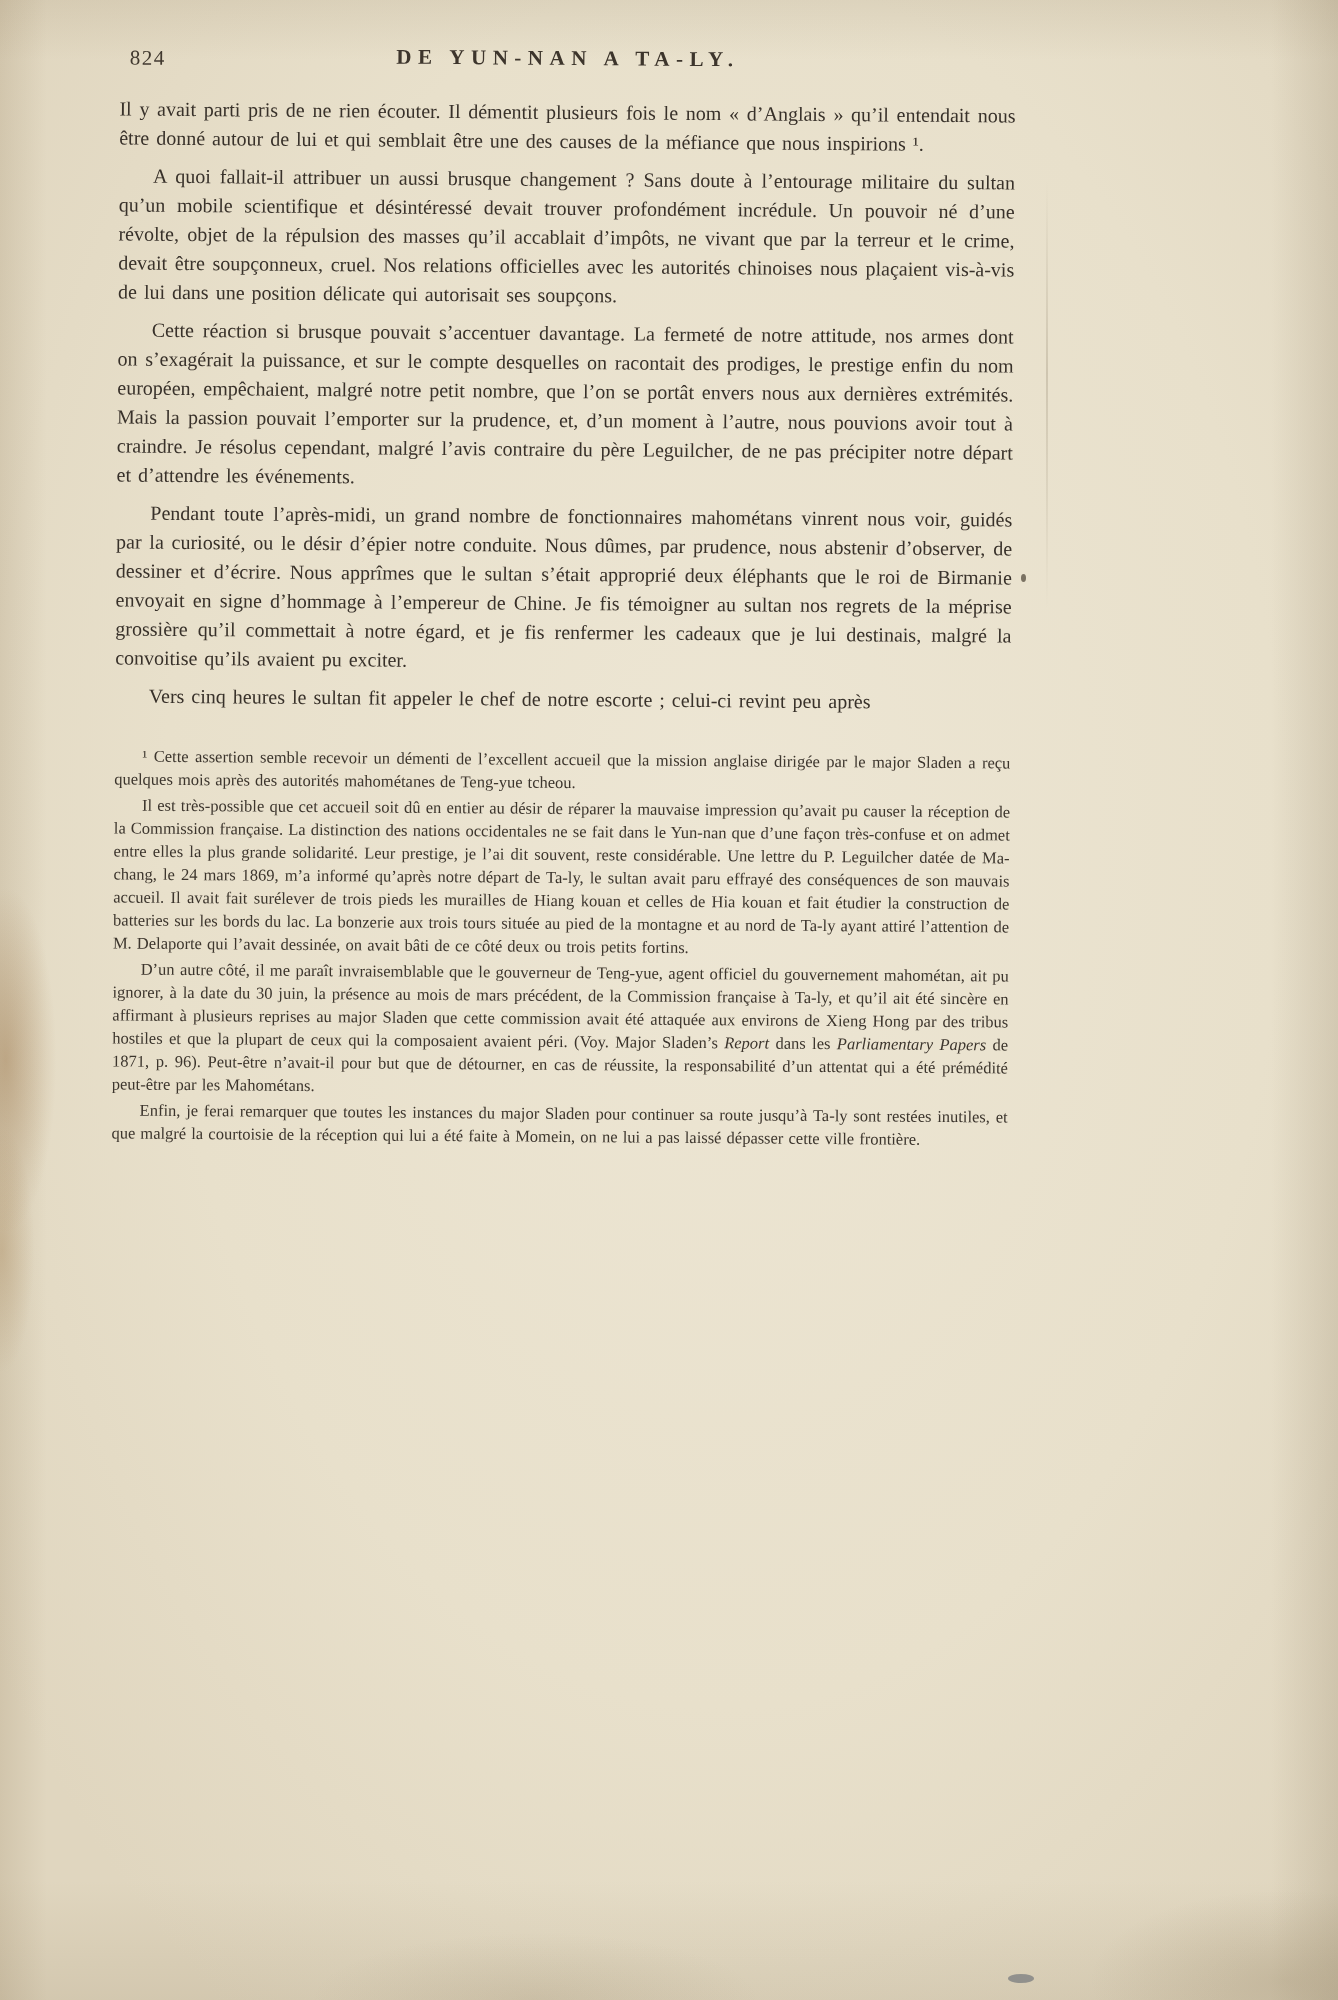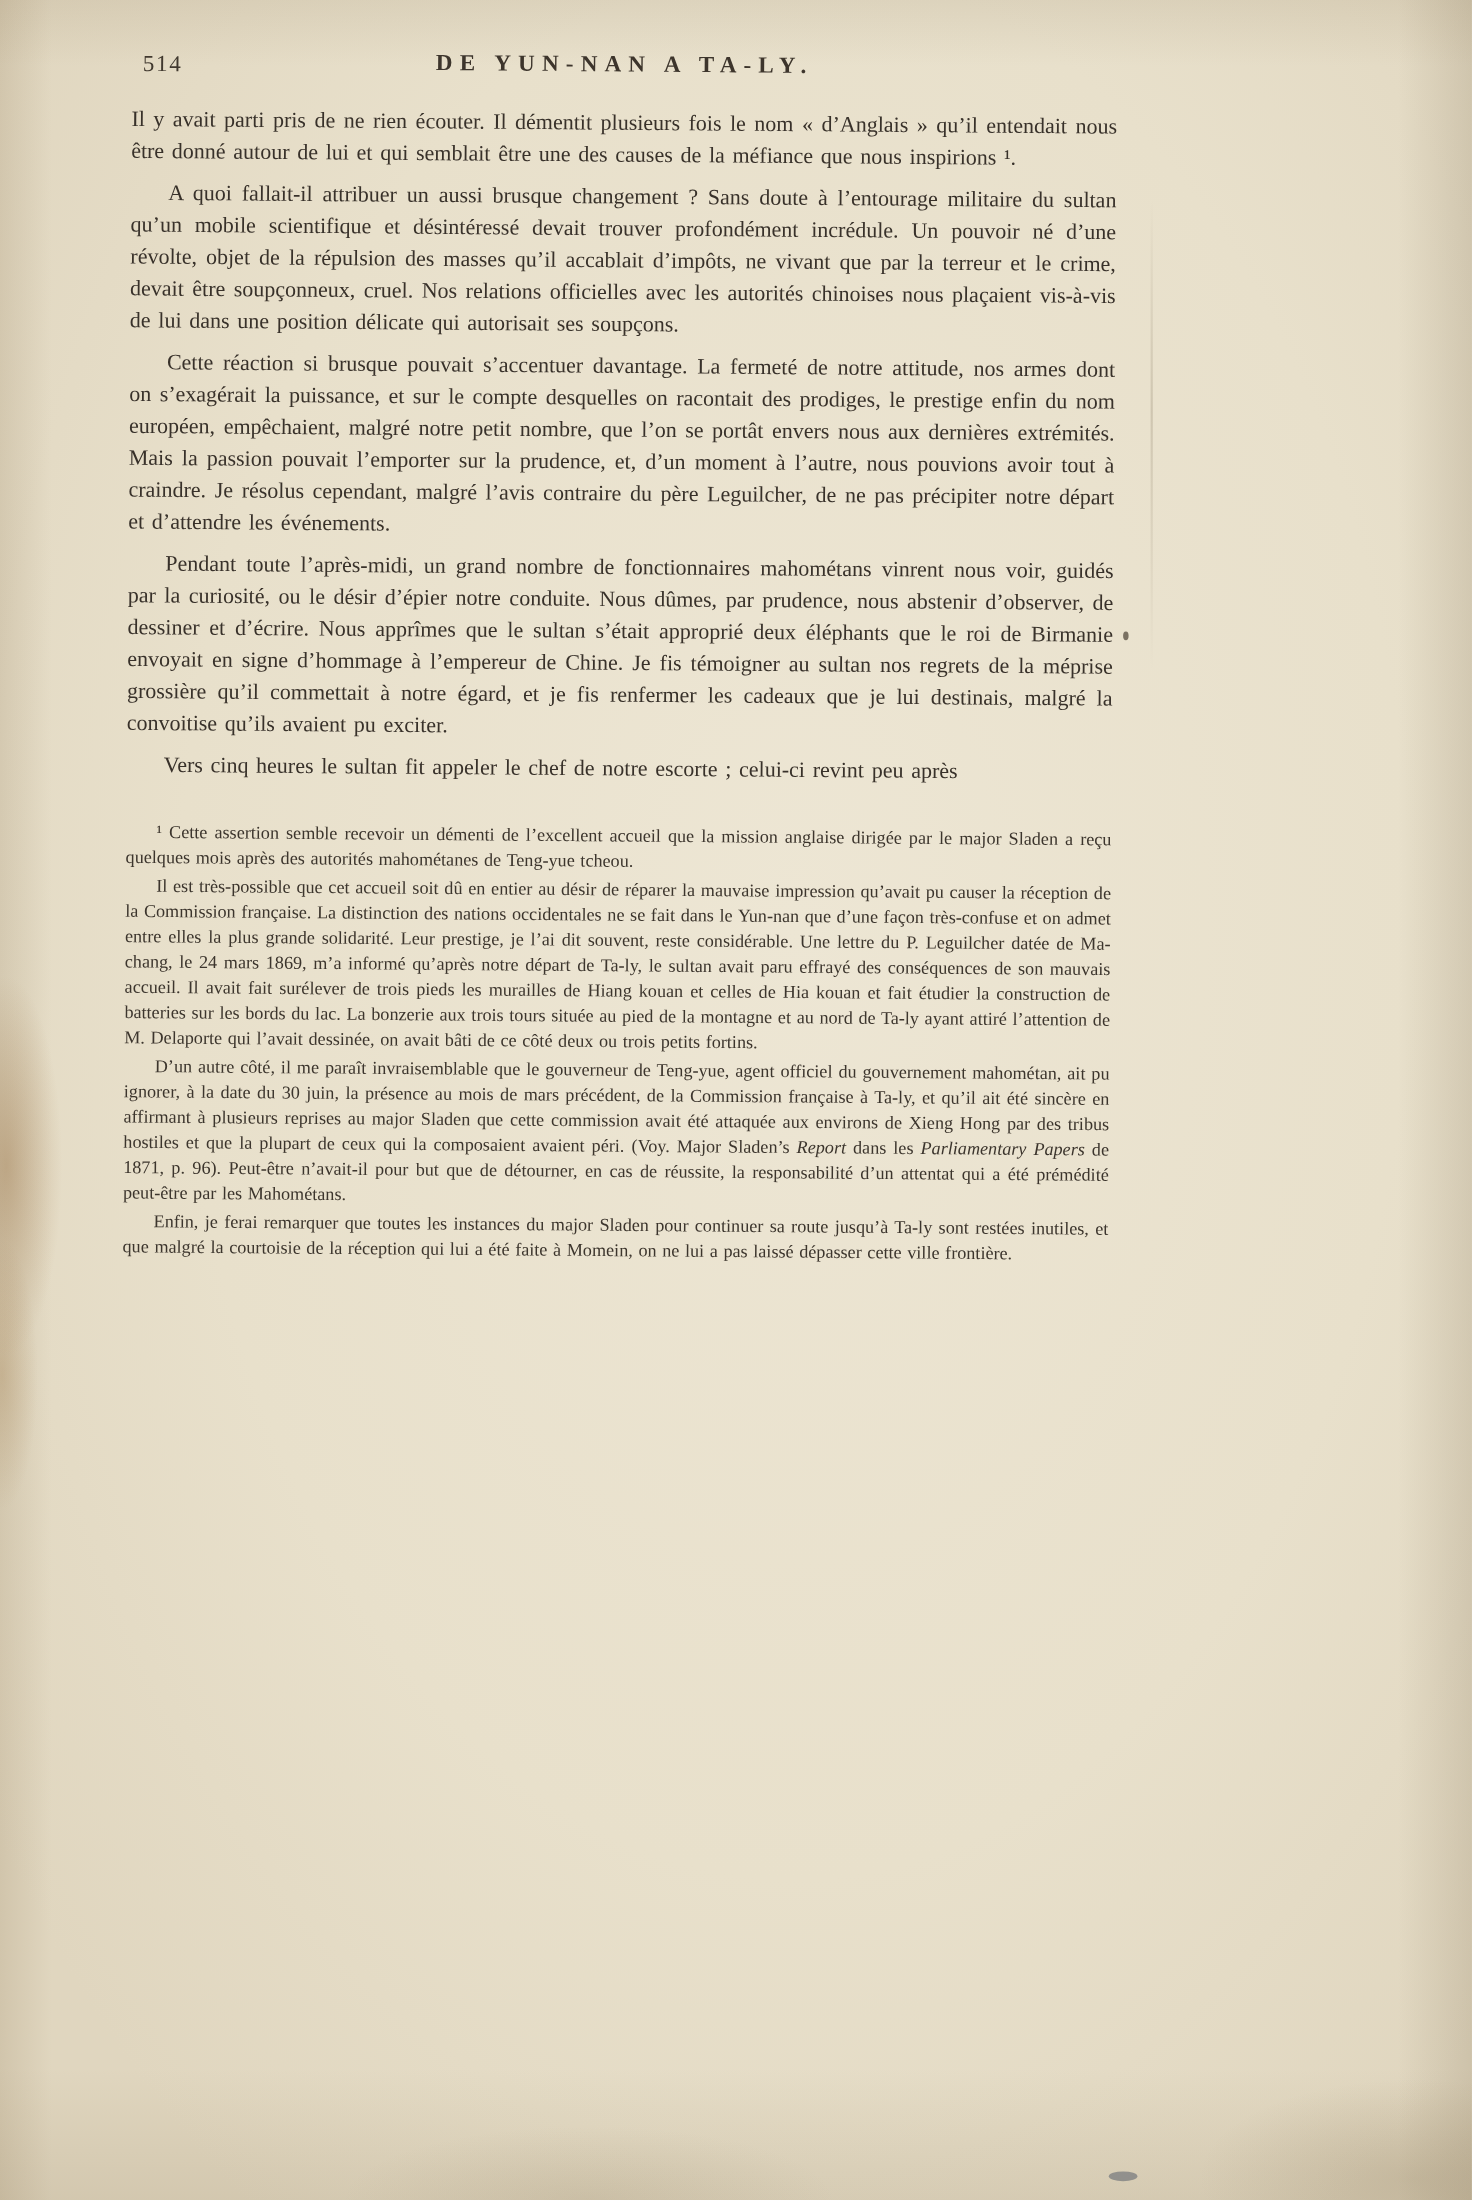--- a/index.html
+++ b/index.html
@@ -104,21 +104,21 @@
 
 <div class="page">
 
   <div class="crease"></div>
   <div class="speck"></div>
   <div class="speck2"></div>
 
   <div class="content">
 
     <header class="page-header">
-      <span class="page-number">514</span>
+      <span class="page-number">824</span>
       <span class="running-title">DE YUN-NAN A TA-LY.</span>
     </header>
 
     <main class="body-text">
       <p class="para first">Il y avait parti pris de ne rien écouter. Il démentit plusieurs fois le nom « d’Anglais » qu’il entendait nous être donné autour de lui et qui semblait être une des causes de la méfiance que nous inspirions ¹.</p>
       <p class="para">A quoi fallait-il attribuer un aussi brusque changement ? Sans doute à l’entourage militaire du sultan qu’un mobile scientifique et désintéressé devait trouver profondément incrédule. Un pouvoir né d’une révolte, objet de la répulsion des masses qu’il accablait d’impôts, ne vivant que par la terreur et le crime, devait être soupçonneux, cruel. Nos relations officielles avec les autorités chinoises nous plaçaient vis-à-vis de lui dans une position délicate qui autorisait ses soupçons.</p>
       <p class="para">Cette réaction si brusque pouvait s’accentuer davantage. La fermeté de notre attitude, nos armes dont on s’exagérait la puissance, et sur le compte desquelles on racontait des prodiges, le prestige enfin du nom européen, empêchaient, malgré notre petit nombre, que l’on se portât envers nous aux dernières extrémités. Mais la passion pouvait l’emporter sur la prudence, et, d’un moment à l’autre, nous pouvions avoir tout à craindre. Je résolus cependant, malgré l’avis contraire du père Leguilcher, de ne pas précipiter notre départ et d’attendre les événements.</p>
       <p class="para">Pendant toute l’après-midi, un grand nombre de fonctionnaires mahométans vinrent nous voir, guidés par la curiosité, ou le désir d’épier notre conduite. Nous dûmes, par prudence, nous abstenir d’observer, de dessiner et d’écrire. Nous apprîmes que le sultan s’était approprié deux éléphants que le roi de Birmanie envoyait en signe d’hommage à l’empereur de Chine. Je fis témoigner au sultan nos regrets de la méprise grossière qu’il commettait à notre égard, et je fis renfermer les cadeaux que je lui destinais, malgré la convoitise qu’ils avaient pu exciter.</p>
       <p class="para last">Vers cinq heures le sultan fit appeler le chef de notre escorte ; celui-ci revint peu après</p>
     </main>

